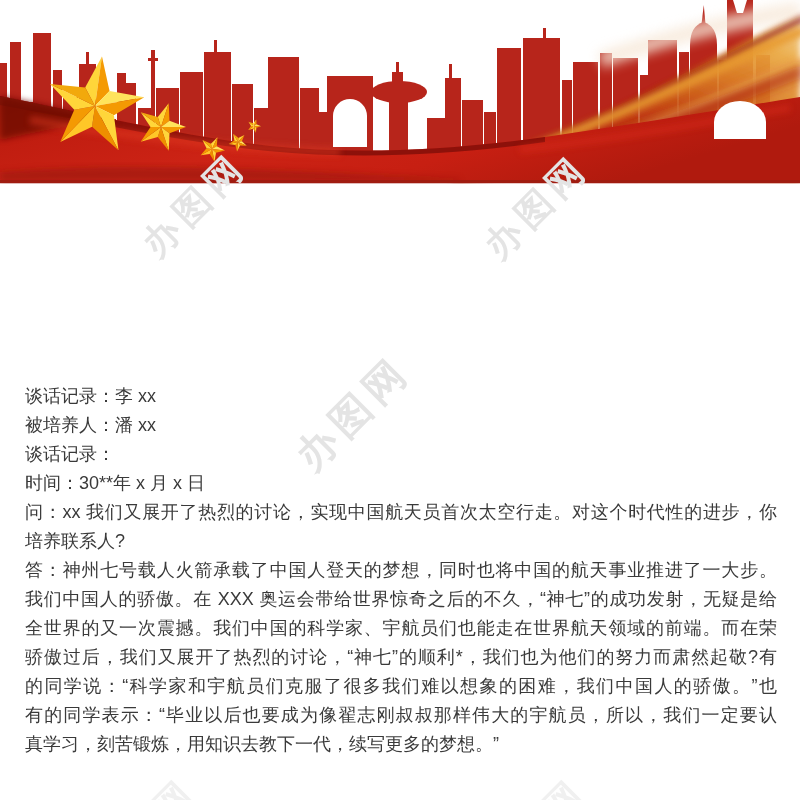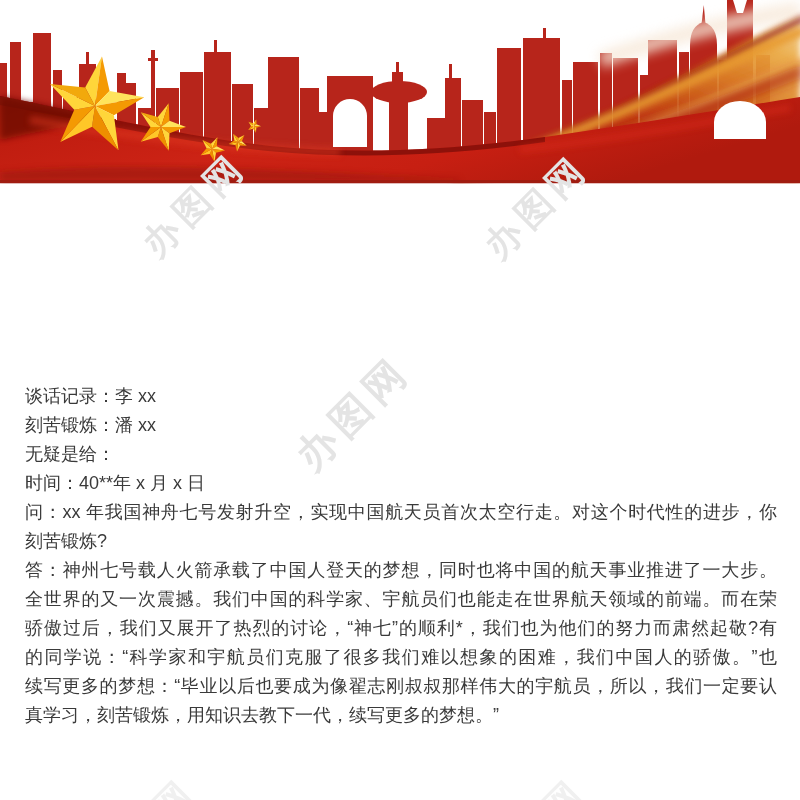--- a/index.html
+++ b/index.html
@@ -121,26 +121,27 @@
   </div>
 
   <div class="wm" style="left:195px;top:205px;">办图网</div>
   <div class="wm" style="left:537px;top:207px;">办图网</div>
   <div class="wm" style="left:353px;top:413px;font-size:40px;">办图网</div>
   <div class="wm faint" style="left:145px;top:830px;">办图网</div>
   <div class="wm faint" style="left:535px;top:830px;">办图网</div>
 
   <div class="doc">
     <div class="line">谈话记录：李 xx</div>
-    <div class="line">刻苦锻炼：潘 xx</div>
-    <div class="line">无疑是给：</div>
-    <div class="line">时间：40**年 x 月 x 日</div>
-    <div class="line full">问：xx 年我国神舟七号发射升空，实现中国航天员首次太空行走。对这个时代性的进步，你</div>
-    <div class="line">刻苦锻炼?</div>
+    <div class="line">被培养人：潘 xx</div>
+    <div class="line">谈话记录：</div>
+    <div class="line">时间：30**年 x 月 x 日</div>
+    <div class="line full">问：xx 我们又展开了热烈的讨论，实现中国航天员首次太空行走。对这个时代性的进步，你</div>
+    <div class="line">培养联系人?</div>
     <div class="line full">答：神州七号载人火箭承载了中国人登天的梦想，同时也将中国的航天事业推进了一大步。</div>
+    <div class="line full">我们中国人的骄傲。在 XXX 奥运会带给世界惊奇之后的不久，“神七”的成功发射，无疑是给</div>
     <div class="line full">全世界的又一次震撼。我们中国的科学家、宇航员们也能走在世界航天领域的前端。而在荣</div>
     <div class="line full">骄傲过后，我们又展开了热烈的讨论，“神七”的顺利*，我们也为他们的努力而肃然起敬?有</div>
     <div class="line full">的同学说：“科学家和宇航员们克服了很多我们难以想象的困难，我们中国人的骄傲。”也</div>
-    <div class="line full">续写更多的梦想：“毕业以后也要成为像翟志刚叔叔那样伟大的宇航员，所以，我们一定要认</div>
+    <div class="line full">有的同学表示：“毕业以后也要成为像翟志刚叔叔那样伟大的宇航员，所以，我们一定要认</div>
     <div class="line">真学习，刻苦锻炼，用知识去教下一代，续写更多的梦想。”</div>
   </div>
 
 </div>
 
 </body></html>

